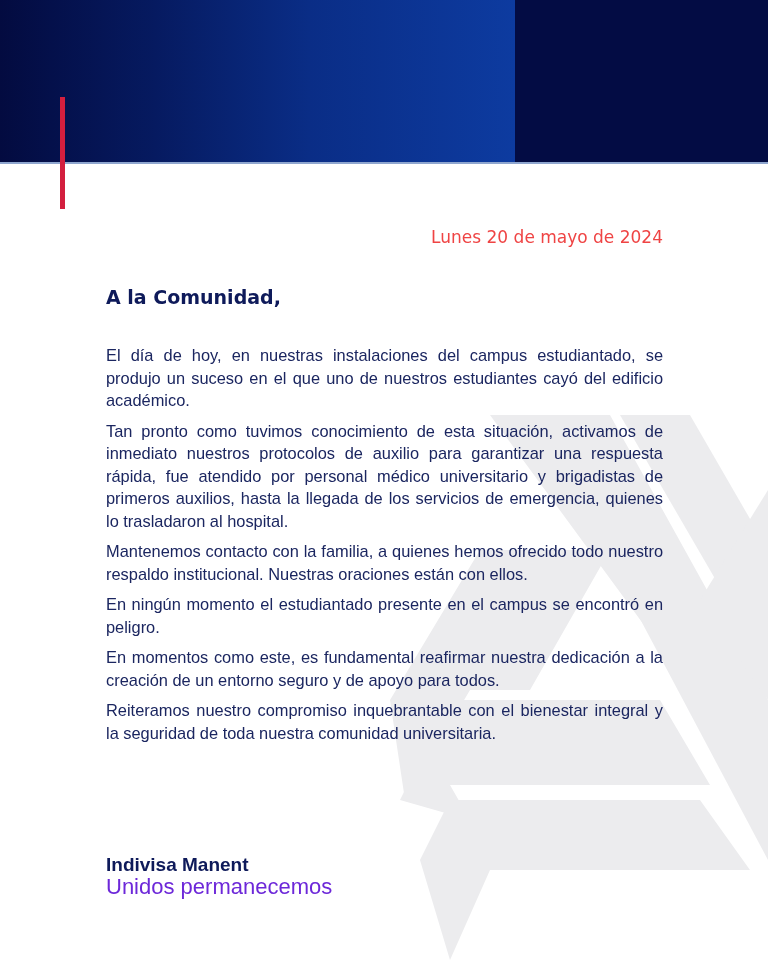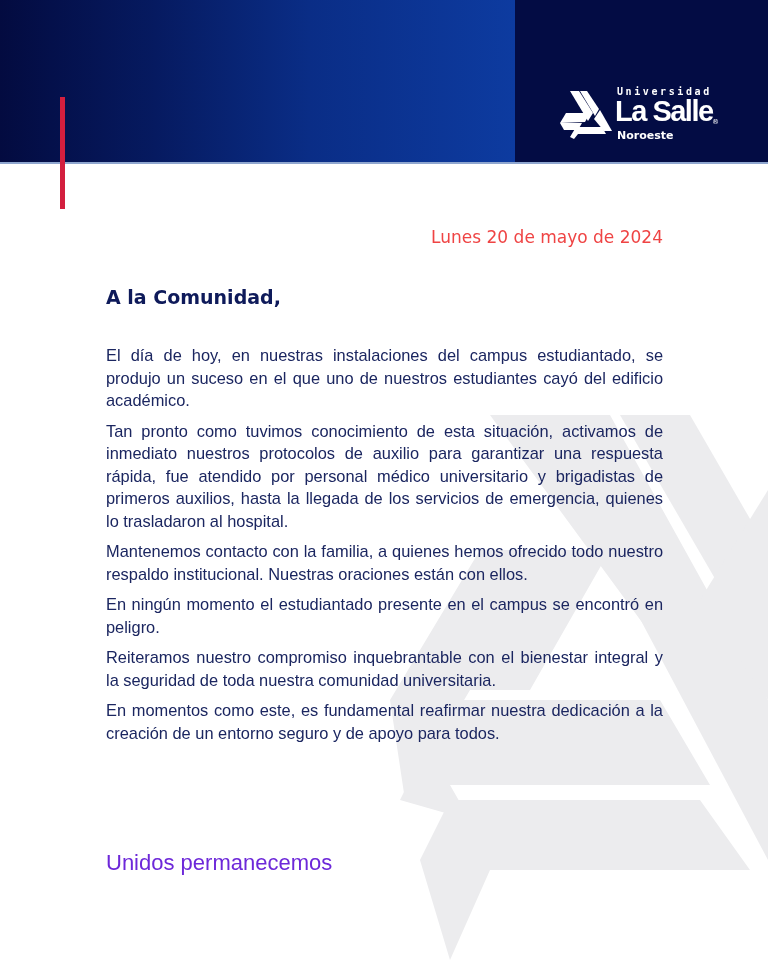--- a/index.html
+++ b/index.html
@@ -89,36 +89,20 @@
     }
   </style>
 </head>
 <body>
 
 <div class="header">
   <div class="header-grad"></div>
   <div class="header-right"></div>
   <div class="header-line"></div>
 
-  <div class="logo">
-    <svg class="logo-mark" viewBox="0 0 52 50">
-      <g fill="#ffffff">
-        <polygon points="10,2 19,2 33,24 28,32"></polygon>
-        <polygon points="20,2 27,2 39,20 35,27"></polygon>
-        <polygon points="0,34 6,24 30,24 25,33"></polygon>
-        <polygon points="0,34 22,34 18,41 4,41"></polygon>
-        <polygon points="34,30 40,21 52,42 44,42"></polygon>
-        <polygon points="10,48 16,38 42,38 46,45 18,45 14,50"></polygon>
-      </g>
-    </svg>
-    <div class="logo-univ">Universidad</div>
-    <div class="logo-name">La Salle</div>
-    <div class="logo-reg">®</div>
-    <div class="logo-campus">Noroeste</div>
-  </div>
 </div>
 
 <div class="red-bar"></div>
 
 <svg class="watermark" viewBox="0 0 408 560">
   <g fill="#ececee">
     <polygon points="130,15 250,15 408,300 408,420 350,315"></polygon>
     <polygon points="260,15 330,15 408,150 408,270"></polygon>
     <polygon points="30,300 120,150 250,150 170,290 110,290 45,400"></polygon>
     <polygon points="40,400 90,300 300,300 350,385 90,385 110,420"></polygon>
@@ -130,19 +114,20 @@
 
 <div class="date">Lunes 20 de mayo de 2024</div>
 
 <div class="salutation">A la Comunidad,</div>
 
 <div class="body-text">
   <p>El día de hoy, en nuestras instalaciones del campus estudiantado, se produjo un suceso en el que uno de nuestros estudiantes cayó del edificio académico.</p>
   <p>Tan pronto como tuvimos conocimiento de esta situación, activamos de inmediato nuestros protocolos de auxilio para garantizar una respuesta rápida, fue atendido por personal médico universitario y brigadistas de primeros auxilios, hasta la llegada de los servicios de emergencia, quienes lo trasladaron al hospital.</p>
   <p>Mantenemos contacto con la familia, a quienes hemos ofrecido todo nuestro respaldo institucional. Nuestras oraciones están con ellos.</p>
   <p>En ningún momento el estudiantado presente en el campus se encontró en peligro.</p>
+  <p>En momentos como este, es fundamental reafirmar nuestra dedicación a la creación de un entorno seguro y de apoyo para todos.</p>
   <p>Reiteramos nuestro compromiso inquebrantable con el bienestar integral y la seguridad de toda nuestra comunidad universitaria.</p>
-  <p>En momentos como este, es fundamental reafirmar nuestra dedicación a la creación de un entorno seguro y de apoyo para todos.</p>
 </div>
 
 <div class="signature">
+  <div class="motto">Indivisa Manent</div>
   <div class="motto-trans">Unidos permanecemos</div>
 </div>
 
 </body></html>

